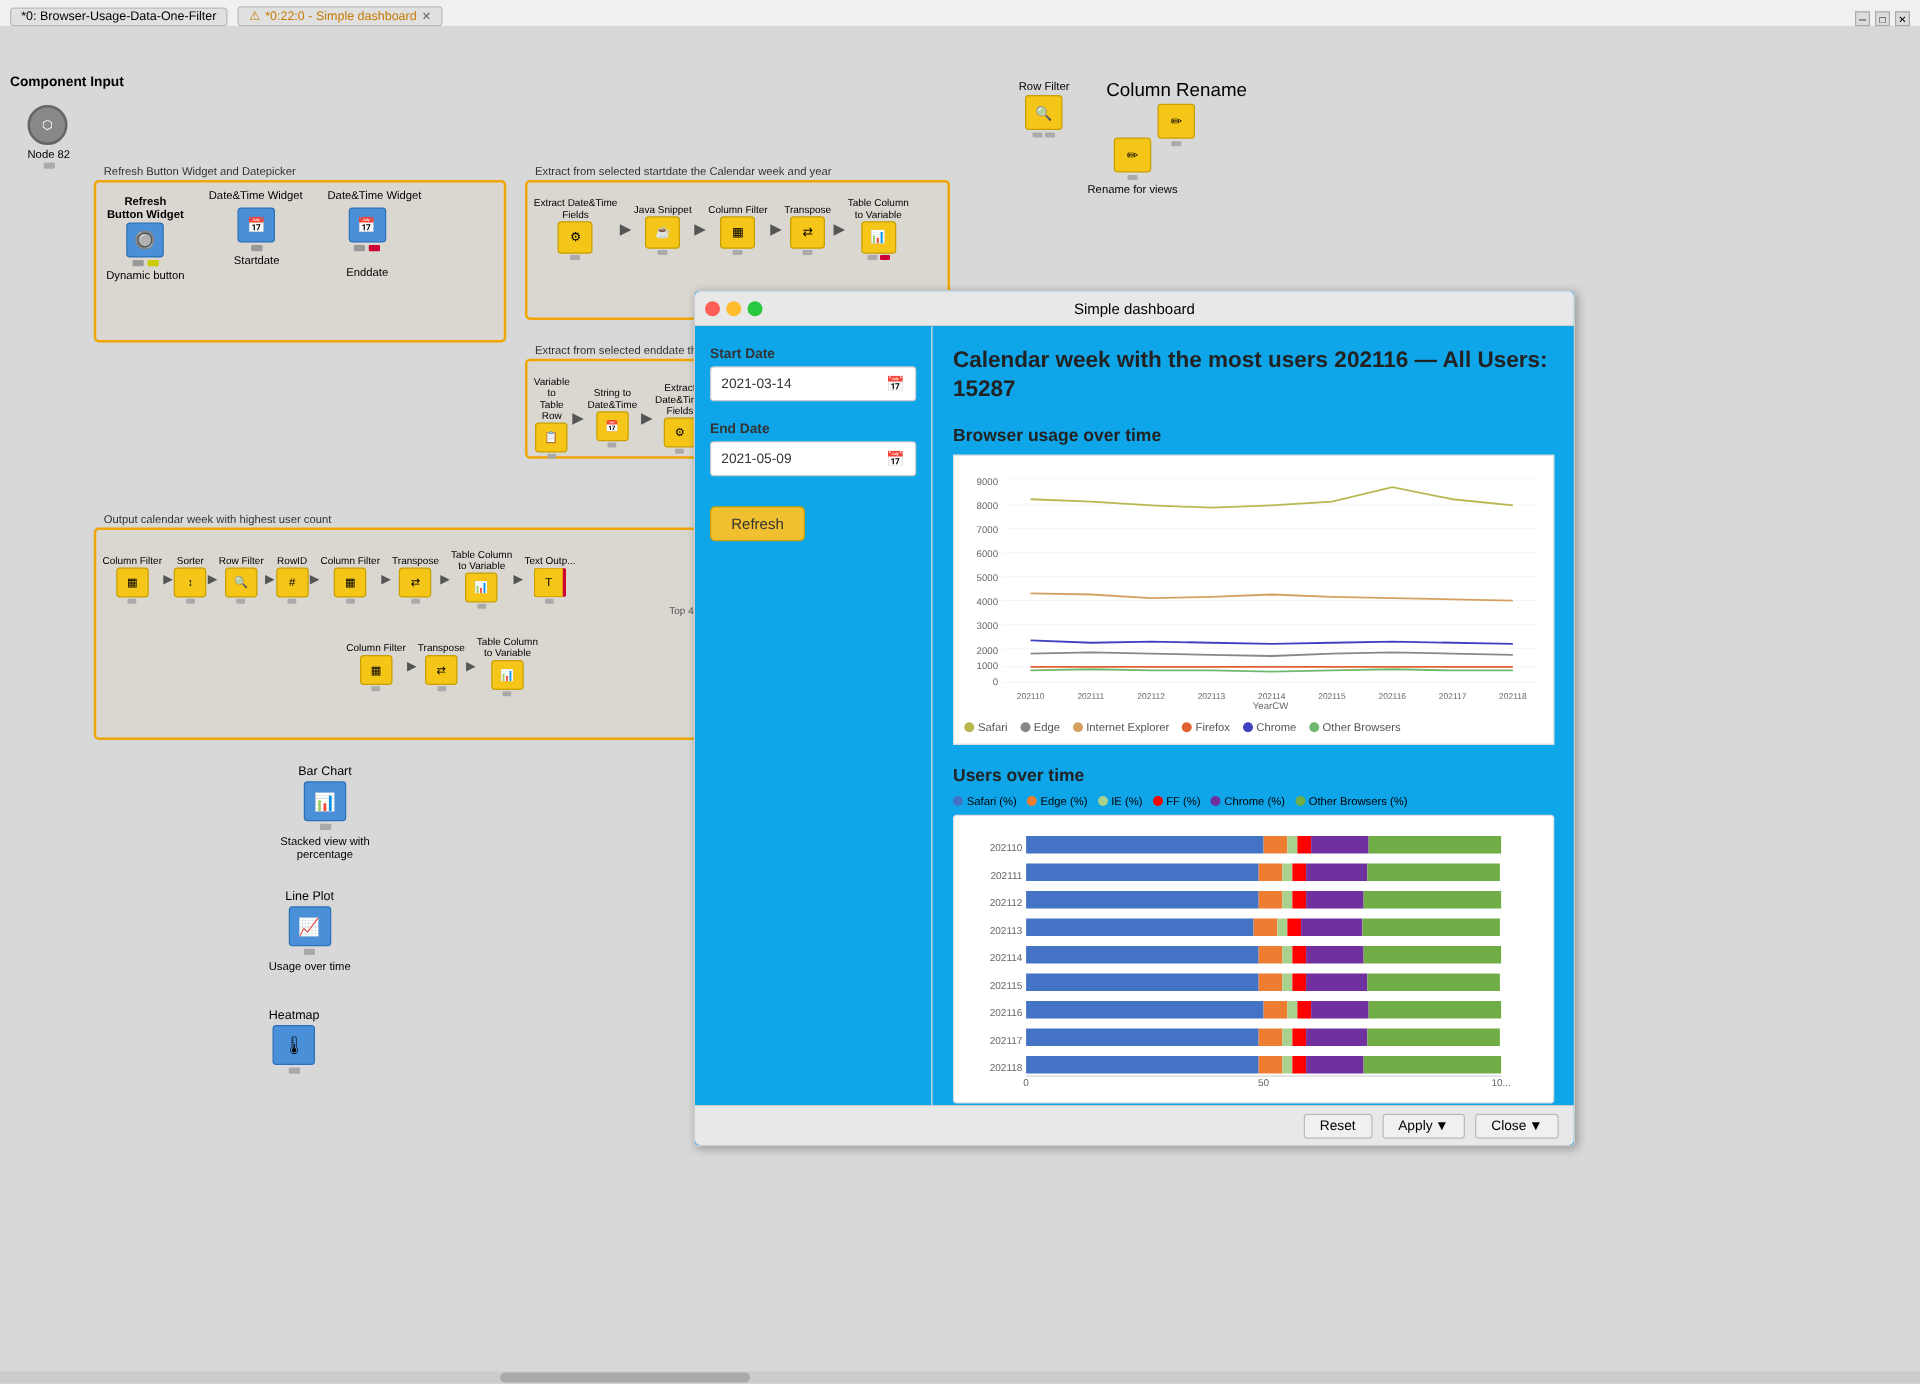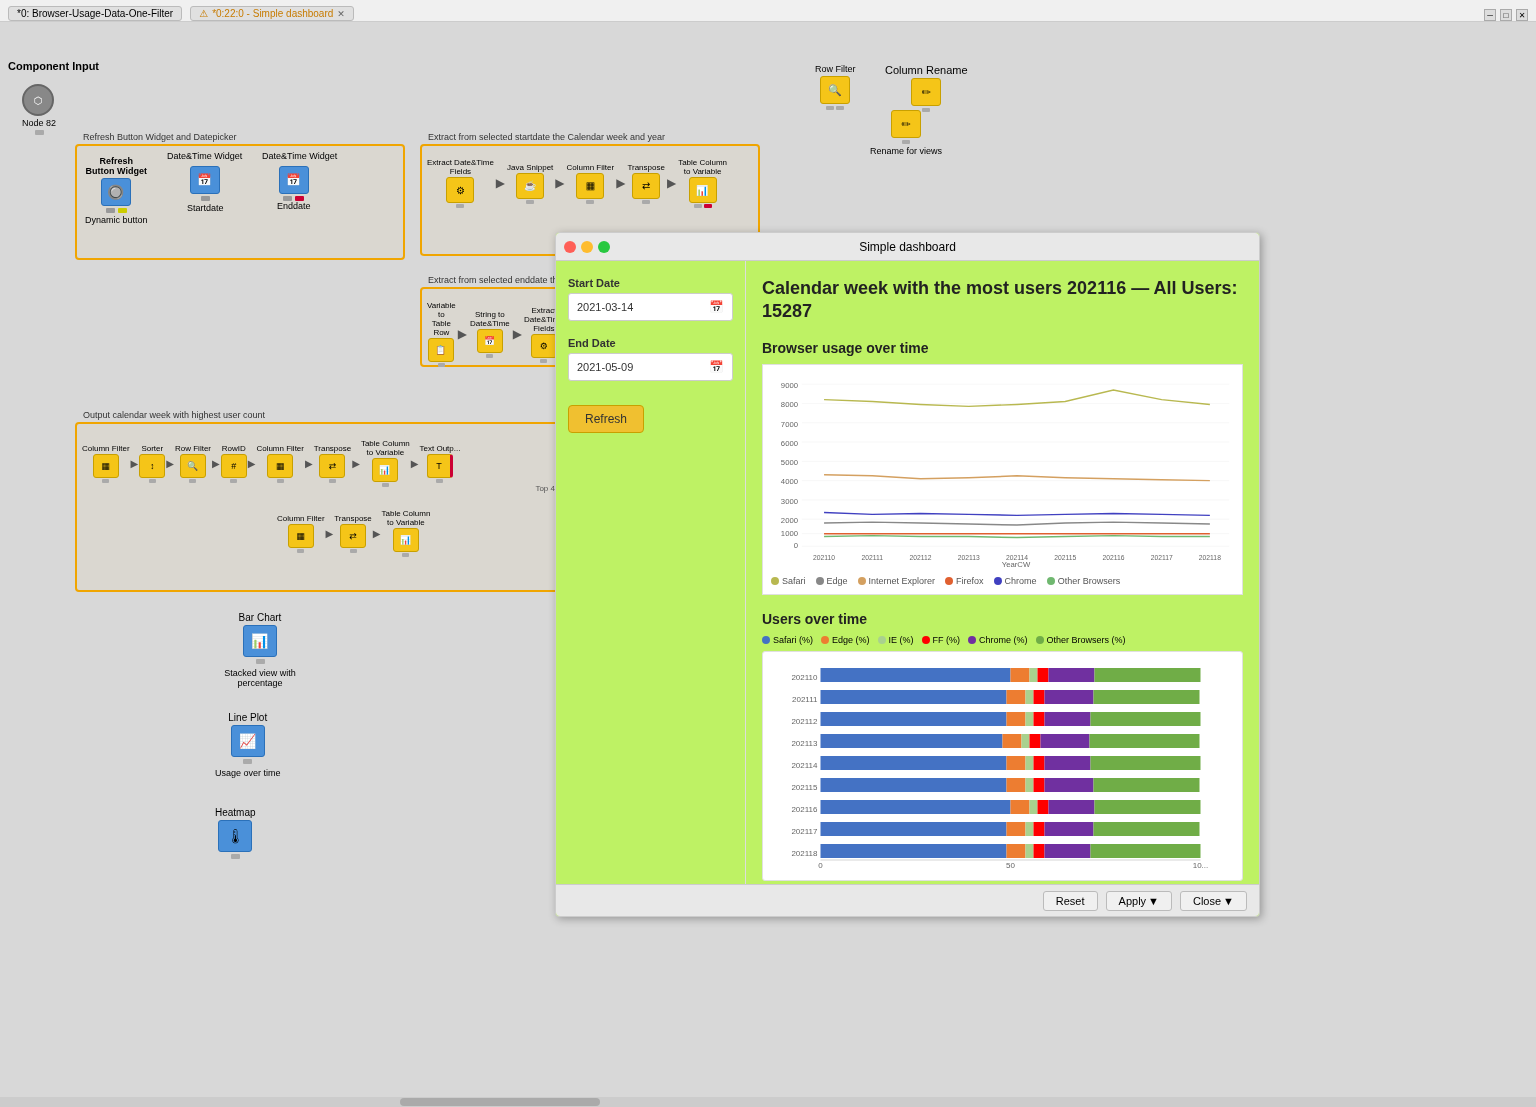--- a/index.html
+++ b/index.html
@@ -81,21 +81,21 @@
       padding: 0 2px;
     }
 
     
     .dashboard-panel {
       position: absolute;
       top: 210px;
       left: 555px;
       width: 705px;
       height: 685px;
-      background: #bef264;
+      background: #0ea5e9;
       border: 1px solid #ccc;
       border-radius: 4px;
       box-shadow: 2px 2px 8px rgba(0,0,0,0.3);
       display: flex;
       flex-direction: column;
     }
     .dashboard-titlebar {
       height: 28px;
       background: #e8e8e8;
       border-bottom: 1px solid #ccc;
@@ -306,21 +306,21 @@
   <div style="position:absolute; top:38px; left:8px; font-size:11px; font-weight:600;">Component Input</div>
 
   <div style="position:absolute; top:62px; left:22px;">
     <div style="width:32px;height:32px;background:#888;border-radius:50%;border:2px solid #666;display:flex;align-items:center;justify-content:center;font-size:10px;color:white;">⬡</div>
     <div style="font-size:9px;margin-top:2px;text-align:center;">Node 82</div>
     <div style="display:flex;gap:3px;margin-top:2px;justify-content:center;">
       <div style="width:9px;height:5px;background:#aaa;border-radius:1px;"></div>
     </div>
   </div>
 
-  <div class="group-box" style="left:75px; top:122px; width:330px; height:116px;">
+  <div class="group-box" style="left:75px; top:122px; width:330px; height:130px;">
     <span class="group-box-label">Refresh Button Widget and Datepicker</span>
 
     <div style="position:absolute; left:8px; top:10px; display:flex; flex-direction:column; align-items:center; font-size:9px;">
       <div style="font-size:9px; margin-bottom:2px; text-align:center; font-weight:600;">Refresh<br>Button Widget</div>
       <div style="width:30px;height:28px;background:#4a90d9;border:1px solid #2a70b9;border-radius:3px;display:flex;align-items:center;justify-content:center;font-size:14px;">🔘</div>
       <div style="display:flex;gap:3px;margin-top:2px;">
         <div style="width:9px;height:5px;background:#999;border-radius:1px;"></div>
         <div style="width:9px;height:5px;background:#cc0;border-radius:1px;"></div>
       </div>
       <div style="margin-top:2px;">Dynamic button</div>
@@ -341,21 +341,21 @@
     <div style="position:absolute; left:185px; top:5px; display:flex; flex-direction:column; align-items:center; font-size:9px;">
       <div style="font-size:9px; margin-bottom:2px; text-align:center; font-weight:500;">Date&amp;Time Widget</div>
     </div>
 
     <div style="position:absolute; left:200px; top:20px; display:flex; flex-direction:column; align-items:center; font-size:9px;">
       <div style="width:30px;height:28px;background:#4a90d9;border:1px solid #2a70b9;border-radius:3px;display:flex;align-items:center;justify-content:center;font-size:12px;">📅</div>
       <div style="display:flex;gap:3px;margin-top:2px;">
         <div style="width:9px;height:5px;background:#999;border-radius:1px;"></div>
         <div style="width:9px;height:5px;background:#cc0033;border-radius:1px;"></div>
       </div>
-      <div style="margin-top:0;text-align:right;">Enddate</div>
+      <div style="margin-top:12px;text-align:right;">Enddate</div>
     </div>
   </div>
 
   <div class="group-box" style="left:420px; top:122px; width:340px; height:112px;">
     <span class="group-box-label">Extract from selected startdate the Calendar week and year</span>
 
     <div style="position:absolute; left:5px; top:12px; display:flex; align-items:center; gap:2px;">
 
       <div style="display:flex;flex-direction:column;align-items:center;font-size:8px;">
         <div style="font-size:8px;text-align:center;margin-bottom:1px;">Extract Date&amp;Time<br>Fields</div>
@@ -407,21 +407,21 @@
   <div style="position:absolute; top:42px; left:815px; display:flex; flex-direction:column; align-items:center; font-size:9px;">
     <div style="font-size:9px; margin-bottom:2px;">Row Filter</div>
     <div style="width:30px;height:28px;background:#f5c518;border:1px solid #c8a000;border-radius:3px;display:flex;align-items:center;justify-content:center;font-size:11px;">🔍</div>
     <div style="display:flex;gap:2px;margin-top:2px;">
       <div style="width:8px;height:4px;background:#aaa;border-radius:1px;"></div>
       <div style="width:8px;height:4px;background:#aaa;border-radius:1px;"></div>
     </div>
   </div>
 
   <div style="position:absolute; top:42px; left:885px; display:flex; flex-direction:column; align-items:center; font-size:9px;">
-    <div style="font-size:11px; margin-bottom:2px;">Column Rename</div>
+    <div style="font-size:15px; margin-bottom:2px;">Column Rename</div>
     <div style="width:30px;height:28px;background:#f5c518;border:1px solid #c8a000;border-radius:3px;display:flex;align-items:center;justify-content:center;font-size:11px;">✏</div>
     <div style="display:flex;gap:2px;margin-top:2px;">
       <div style="width:8px;height:4px;background:#aaa;border-radius:1px;"></div>
     </div>
   </div>
 
   <div style="position:absolute; top:88px; left:870px; display:flex; flex-direction:column; align-items:center; font-size:9px;">
     <div style="width:30px;height:28px;background:#f5c518;border:1px solid #c8a000;border-radius:3px;display:flex;align-items:center;justify-content:center;font-size:11px;">✏</div>
     <div style="display:flex;gap:2px;margin-top:2px;">
       <div style="width:8px;height:4px;background:#aaa;border-radius:1px;"></div>

